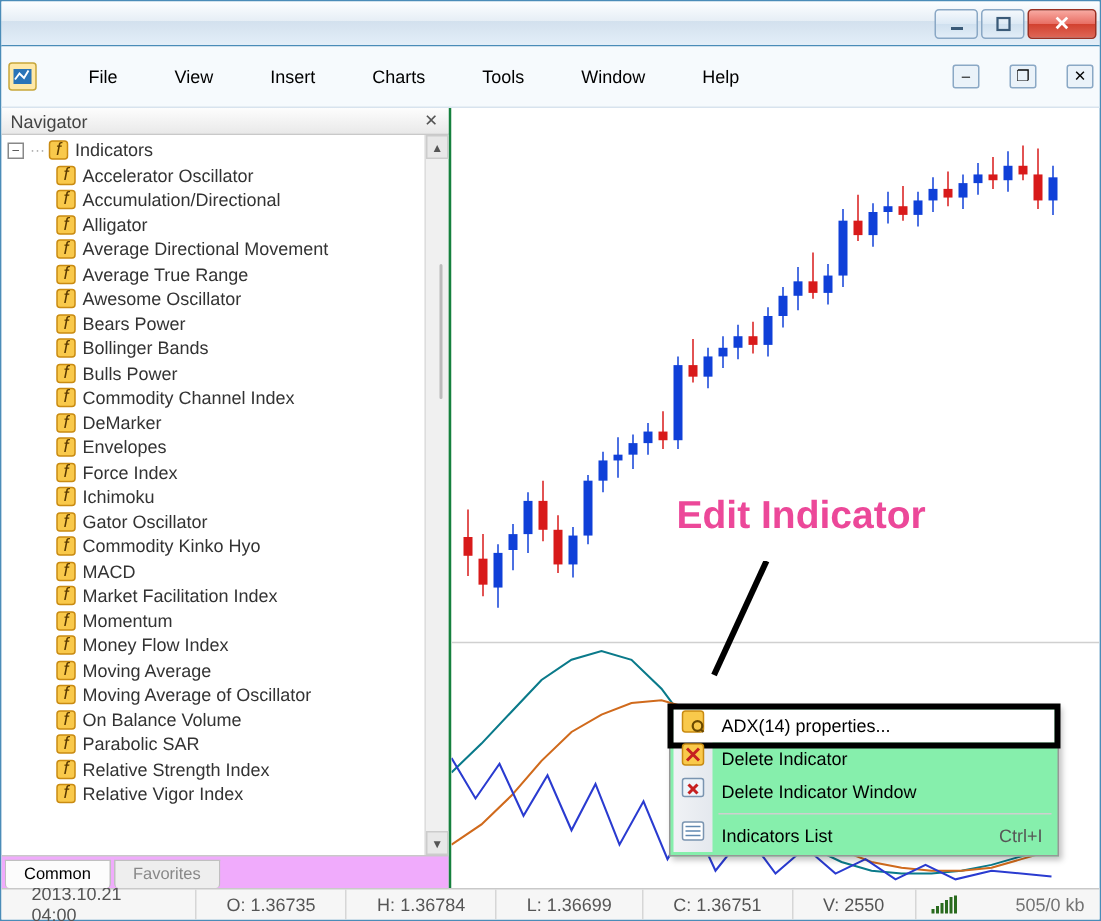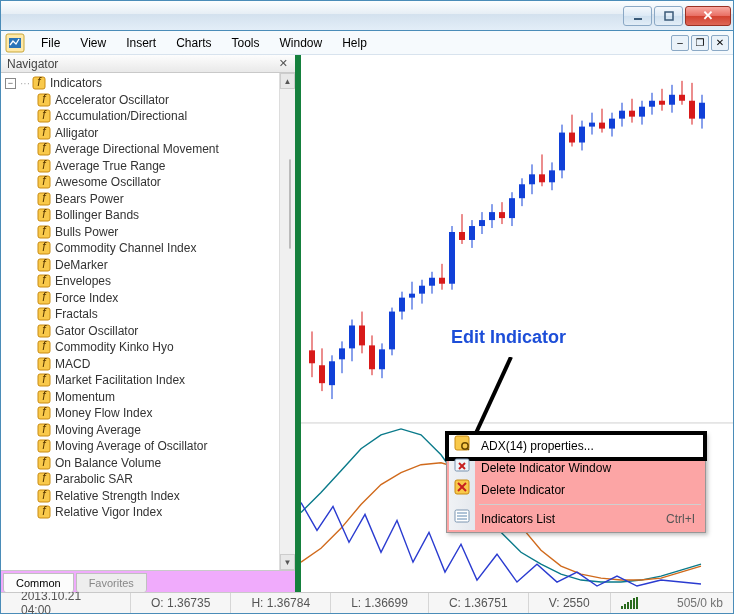--- a/index.html
+++ b/index.html
@@ -1,48 +1,48 @@
 <!DOCTYPE html>
 <html><head>
 <meta charset="utf-8">
 <style>
   * { box-sizing: border-box; margin: 0; padding: 0; font-family: "Segoe UI", Tahoma, sans-serif; font-size: 12px; }
   html, body { width: 734px; height: 614px; overflow: hidden; }
   .window { width: 734px; height: 614px; border: 1px solid #4a8cb8; display: flex; flex-direction: column; background: #fff; }
   .titlebar { height: 30px; background: linear-gradient(to bottom, #fcfeff 0%, #e6eef5 45%, #d3e1ee 46%, #e3eef8 100%); display: flex; align-items: center; justify-content: flex-end; padding: 0 2px; border-bottom: 1px solid #4a8cb8; }
   .win-btn { width: 29px; height: 20px; margin-left: 2px; border: 1px solid #8aa8c5; border-radius: 3px; background: linear-gradient(to bottom, #f4f8fc 0%, #dce9f5 50%, #cfe0ef 51%, #e2edf7 100%); display: flex; align-items: center; justify-content: center; cursor: pointer; }
   .win-close { width: 46px; background: linear-gradient(to bottom, #f8a9a1 0%, #e86e63 50%, #d2412f 51%, #de6656 100%); border-color: #9a3023; color: #fff; font-weight: bold; font-size: 13px; }
-  .menubar { height: 24px; display: flex; align-items: center; padding: 0 4px; background: #f6fafd; border-bottom: 1px solid #d8e3ee; }
+  .menubar { height: 41px; display: flex; align-items: center; padding: 0 4px; background: #f6fafd; border-bottom: 1px solid #d8e3ee; gap: 18px; }
   .menubar .app-ico { width: 20px; height: 20px; margin-right: 6px; }
   .menubar .menu-item { padding: 3px 10px; cursor: default; }
   .menubar .spacer { flex: 1; }
   .mdi-btn { width: 18px; height: 16px; border: 1px solid #8aa8c5; border-radius: 2px; margin-left: 2px; display: flex; align-items: center; justify-content: center; background: #eaf2f9; cursor: pointer; font-size: 10px; }
   .body { flex: 1; display: flex; position: relative; overflow: hidden; }
-  .navigator { width: 300px; display: flex; flex-direction: column; border-right: 6px solid #15803d; background: #fff; }
+  .navigator { width: 300px; display: flex; flex-direction: column; border-right: 2px solid #15803d; background: #fff; }
   .nav-header { height: 18px; display: flex; align-items: center; justify-content: space-between; padding: 0 4px 0 6px; background: linear-gradient(to bottom, #fdfdfd, #e9e9e9); border-bottom: 1px solid #c9c9c9; font-size: 11px; color: #444; }
   .nav-close { cursor: pointer; font-size: 11px; color: #555; padding: 0 3px; }
   .tree-wrap { flex: 1; display: flex; overflow: hidden; }
   .tree { flex: 1; overflow: hidden; padding: 2px 0 2px 4px; }
   .tree-root, .tree-node { display: flex; align-items: center; height: 16.5px; white-space: nowrap; color: #333; }
   .tree-root .toggler { width: 11px; height: 11px; border: 1px solid #888; display: inline-flex; align-items: center; justify-content: center; font-size: 9px; line-height: 1; margin-right: 4px; color: #555; }
   .tree-root .dots { color: #aaa; font-size: 10px; margin-right: 2px; }
   .f-ico { width: 14px; height: 14px; margin-right: 4px; flex: none; }
   .tree-node { padding-left: 32px; }
   .tree-node::before { content: ""; position: relative; }
   .vscroll { width: 16px; background: #f0f0f0; border-left: 1px solid #ddd; display: flex; flex-direction: column; align-items: center; }
   .vscroll .arrow { width: 100%; height: 16px; background: #e8e8e8; border: 1px solid #ccc; display: flex; align-items: center; justify-content: center; font-size: 8px; color: #555; cursor: pointer; }
   .vscroll .track { flex: 1; position: relative; }
   .vscroll .thumb { position: absolute; left: 1px; right: 1px; top: 70px; height: 90px; background: linear-gradient(to right,#f7f7f7,#d9d9d9); border: 1px solid #bbb; border-radius: 2px; cursor: pointer; }
   .nav-tabs { height: 22px; display: flex; align-items: flex-end; border-top: 1px solid #c9c9c9; background: #f0abfc; }
   .nav-tab { padding: 3px 12px; border: 1px solid #c0c0c0; border-bottom: none; margin-left: 2px; background: #fcfcfc; font-size: 11px; cursor: pointer; border-radius: 0 0 3px 3px; }
   .nav-tab.inactive { color: #888; background: #eee; }
   .chart-area { flex: 1; position: relative; background: #fff; }
   .chart-area svg { position: absolute; inset: 0; }
-  .annotation { position: absolute; top: 272px; left: 150px; font-family: "Helvetica Neue", Arial, sans-serif; font-size: 18px; font-weight: 700; color: #1d4ed8; pointer-events: none; }
-  .context-menu { position: absolute; top: 377px; left: 145px; width: 260px; background: #fca5a5; border: 1px solid #979797; box-shadow: 2px 2px 4px rgba(0,0,0,.25); padding: 2px; }
+  .annotation { position: absolute; top: 256px; left: 150px; font-family: "Helvetica Neue", Arial, sans-serif; font-size: 26px; font-weight: 700; color: #ec4899; pointer-events: none; }
+  .context-menu { position: absolute; top: 398px; left: 145px; width: 260px; background: #86efac; border: 1px solid #979797; box-shadow: 2px 2px 4px rgba(0,0,0,.25); padding: 2px; }
   .cm-iconcol { position: absolute; left: 2px; top: 2px; bottom: 2px; width: 26px; background: linear-gradient(to right,#f0f2f5,#e4e8ee); }
   .cm-item { position: relative; display: flex; align-items: center; height: 22px; padding-left: 32px; padding-right: 8px; cursor: default; z-index: 1; }
   .cm-item.highlight { outline: 4px solid #000; outline-offset: 0; background: #fff; }
   .cm-item .shortcut { margin-left: auto; color: #555; }
   .cm-item .cm-ico { position: absolute; left: 5px; width: 16px; height: 16px; }
   .cm-sep { height: 1px; background: #cfcfcf; margin: 3px 2px 3px 30px; position: relative; z-index: 1; }
   .anno-line { position: absolute; pointer-events: none; }
   .statusbar { height: 21px; display: flex; align-items: center; border-top: 1px solid #c9c9c9; background: #f6f6f6; font-size: 11px; color: #555; }
   .statusbar .cell { padding: 0 20px; border-right: 1px solid #d6d6d6; height: 100%; display: flex; align-items: center; }
   .statusbar .cell.dt { width: 130px; }
@@ -197,21 +197,21 @@
                   <rect x="1" y="1" width="12" height="12" rx="2" fill="#f9c94b" stroke="#c98b12"></rect>
                   <text x="7" y="10" text-anchor="middle" font-size="9" font-style="italic" font-family="serif" fill="#5b3a00">f</text>
                 </svg>
                 <span>Force Index</span>
               </div>
               <div class="tree-node">
                 <svg class="f-ico" viewBox="0 0 14 14">
                   <rect x="1" y="1" width="12" height="12" rx="2" fill="#f9c94b" stroke="#c98b12"></rect>
                   <text x="7" y="10" text-anchor="middle" font-size="9" font-style="italic" font-family="serif" fill="#5b3a00">f</text>
                 </svg>
-                <span>Fractals</span>
+                <span>Ichimoku</span>
               </div>
               <div class="tree-node">
                 <svg class="f-ico" viewBox="0 0 14 14">
                   <rect x="1" y="1" width="12" height="12" rx="2" fill="#f9c94b" stroke="#c98b12"></rect>
                   <text x="7" y="10" text-anchor="middle" font-size="9" font-style="italic" font-family="serif" fill="#5b3a00">f</text>
                 </svg>
                 <span>Gator Oscillator</span>
               </div>
               <div class="tree-node">
                 <svg class="f-ico" viewBox="0 0 14 14">
@@ -405,33 +405,33 @@
         <div class="cm-item highlight">
           <svg class="cm-ico" viewBox="0 0 16 16">
               <rect x="1" y="1" width="14" height="14" rx="2" fill="#f9c94b" stroke="#c98b12"></rect>
               <circle cx="11" cy="11" r="3.2" fill="none" stroke="#6b4a00" stroke-width="1.5"></circle>
               <line x1="13.2" y1="13.2" x2="15" y2="15" stroke="#6b4a00" stroke-width="1.5"></line>
             </svg>
           <span>ADX(14) properties...</span>
         </div>
         <div class="cm-item">
           <svg class="cm-ico" viewBox="0 0 16 16">
+              <rect x="1" y="1" width="14" height="14" rx="2" fill="#f9c94b" stroke="#c98b12"></rect>
+              <line x1="4" y1="4" x2="12" y2="12" stroke="#c62020" stroke-width="2"></line>
+              <line x1="12" y1="4" x2="4" y2="12" stroke="#c62020" stroke-width="2"></line>
+            </svg>
+          <span>Delete Indicator</span>
+        </div>
+        <div class="cm-item">
+          <svg class="cm-ico" viewBox="0 0 16 16">
               <rect x="1" y="2" width="14" height="12" rx="1.5" fill="#eef4fa" stroke="#7a94b0"></rect>
               <line x1="5" y1="6" x2="11" y2="12" stroke="#c62020" stroke-width="2"></line>
               <line x1="11" y1="6" x2="5" y2="12" stroke="#c62020" stroke-width="2"></line>
             </svg>
           <span>Delete Indicator Window</span>
-        </div>
-        <div class="cm-item">
-          <svg class="cm-ico" viewBox="0 0 16 16">
-              <rect x="1" y="1" width="14" height="14" rx="2" fill="#f9c94b" stroke="#c98b12"></rect>
-              <line x1="4" y1="4" x2="12" y2="12" stroke="#c62020" stroke-width="2"></line>
-              <line x1="12" y1="4" x2="4" y2="12" stroke="#c62020" stroke-width="2"></line>
-            </svg>
-          <span>Delete Indicator</span>
         </div>
         <div class="cm-sep"></div>
         <div class="cm-item">
           <svg class="cm-ico" viewBox="0 0 16 16">
               <rect x="1" y="2" width="14" height="12" rx="1.5" fill="#fff" stroke="#7a94b0"></rect>
               <line x1="3" y1="5" x2="13" y2="5" stroke="#6088b0"></line>
               <line x1="3" y1="8" x2="13" y2="8" stroke="#6088b0"></line>
               <line x1="3" y1="11" x2="13" y2="11" stroke="#6088b0"></line>
             </svg>
           <span>Indicators List</span>

